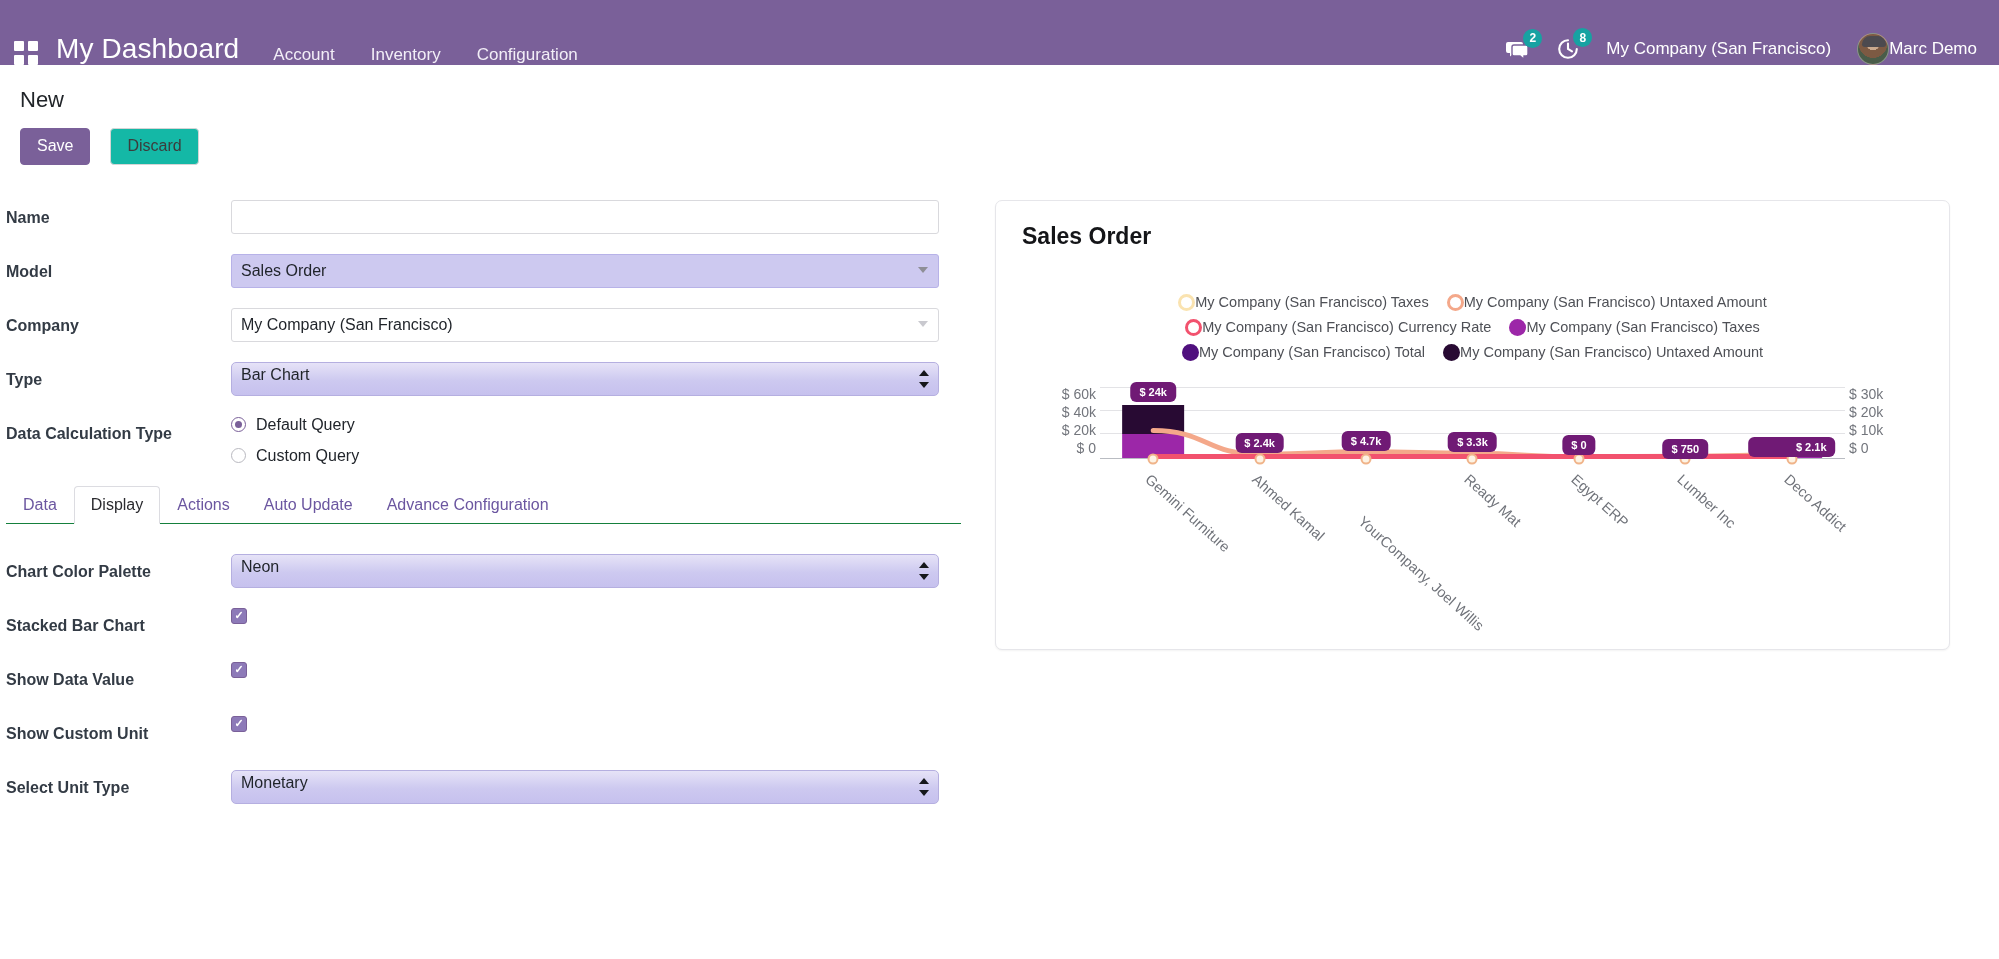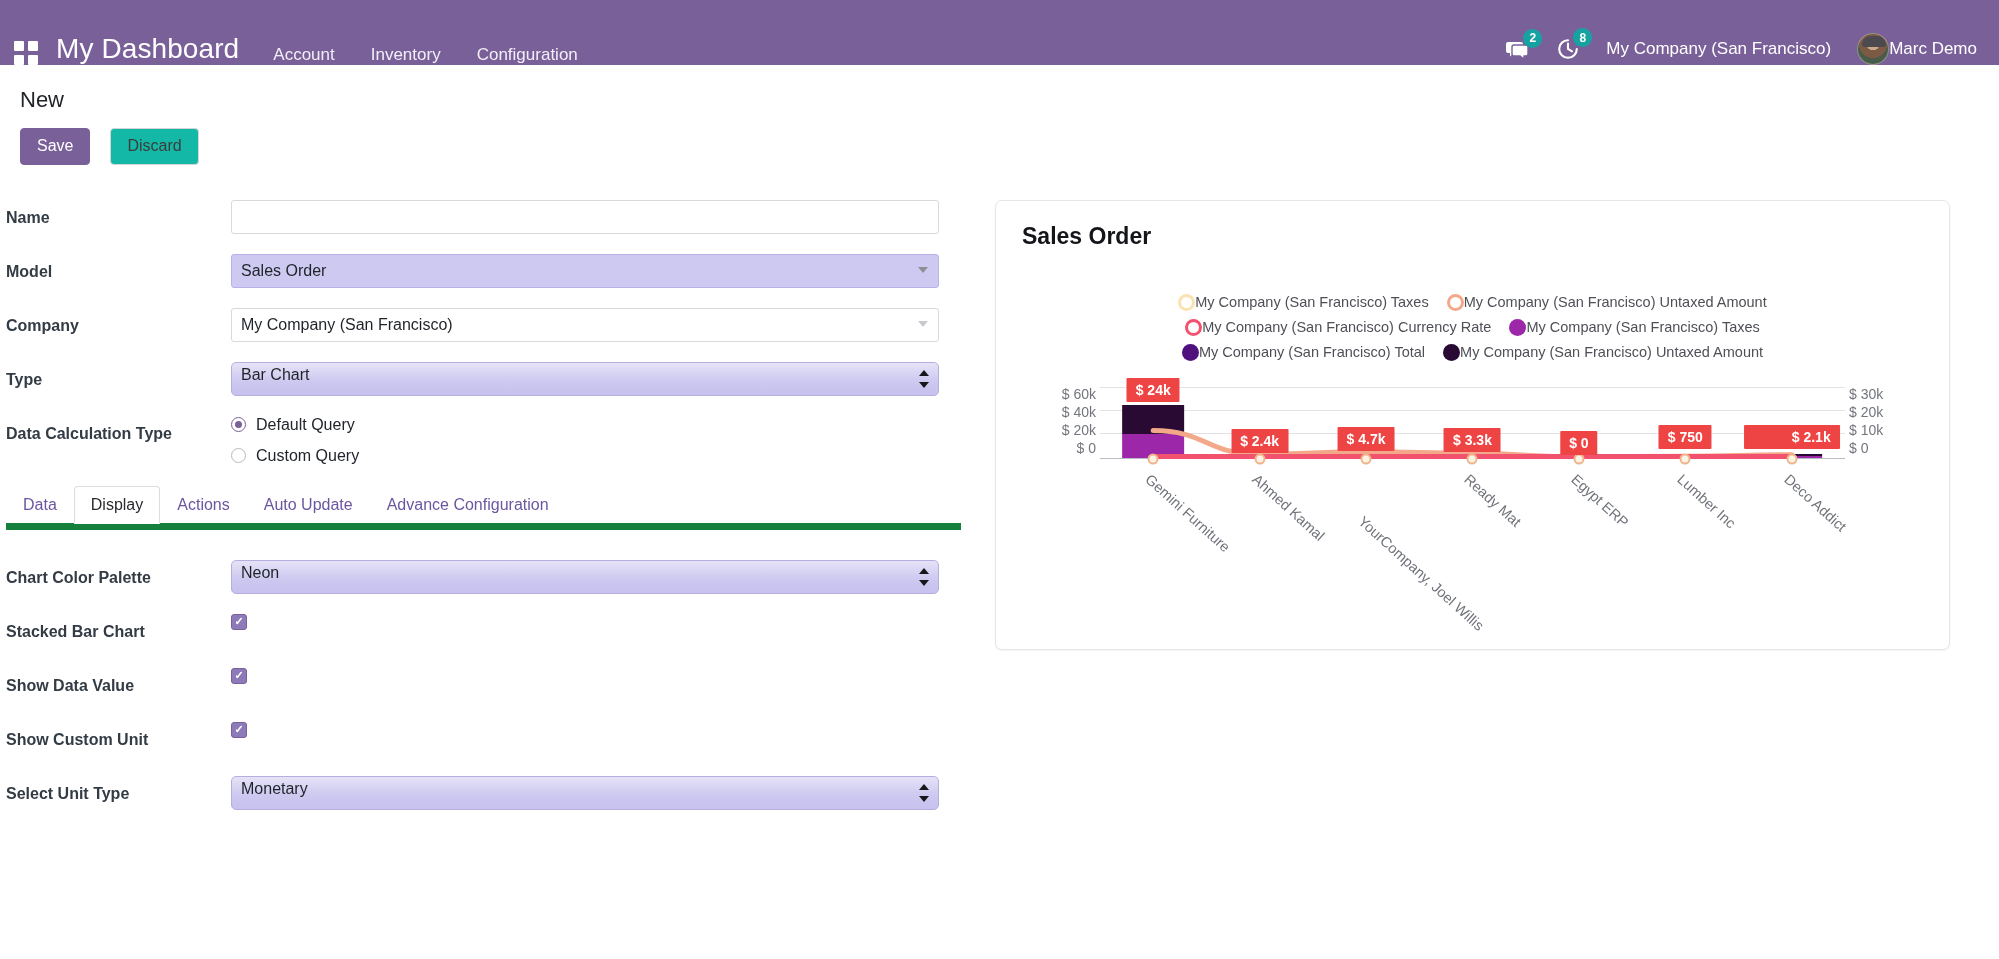--- a/index.html
+++ b/index.html
@@ -119,21 +119,21 @@
 
   
   .cbx {
     width:16px;height:16px;border-radius:3px;background:#8d7ab8;border:1px solid #7a6099;
     display:flex;align-items:center;justify-content:center;cursor:pointer;
   }
   .cbx::after { content:"✓"; color:#fff; font-size:11px; line-height:1; font-weight:700; }
 
   
   .notebook { margin:18px 0 30px 0; width:955px; }
-  .tabs { display:flex; align-items:flex-start; border-bottom:7px solid #15803d; }
+  .tabs { display:flex; align-items:flex-start; border-bottom:1px solid #15803d; }
   .tab {
     font-size:16px; color:#6b56a0; padding:9px 16px; cursor:pointer;
     border:1px solid transparent; border-bottom:none; position:relative; top:1px;
     white-space:nowrap;
   }
   .tab.active {
     color:#2b2b2f; background:#fff;
     border-color:#dcdce1; border-radius:4px 4px 0 0;
     border-bottom:1px solid #fff;
   }
@@ -176,22 +176,22 @@
   .col { flex:1; position:relative; height:100%; }
 
   .bar-stack {
     position:absolute; bottom:1px; left:50%; transform:translateX(-50%);
     width:58%; display:flex; flex-direction:column; justify-content:flex-end;
   }
   .seg { width:100%; }
 
   .dlabel {
     position:absolute; left:50%; transform:translateX(-50%);
-    background:#ef4444; color:#fff; font-size:14px; font-weight:700;
-    padding:4px 9px; border-radius:1px; white-space:nowrap; z-index:6;
+    background:#701a75; color:#fff; font-size:11px; font-weight:700;
+    padding:4px 9px; border-radius:6px; white-space:nowrap; z-index:6;
   }
   .node {
     position:absolute; width:11px; height:11px; border-radius:50%;
     border:2px solid #f0b48a; background:#fdf3e4;
     transform:translate(-50%,50%); left:50%; z-index:5;
   }
 
   .xlabels { position:absolute; left:78px; right:78px; top:80px; display:flex; }
   .xcell { flex:1; position:relative; height:110px; }
   .xtext {
@@ -466,29 +466,29 @@
               <div class="col">
                 <div class="bar-stack"></div>
                 <div class="dlabel" style="bottom: 4px;">$ 0</div>
                 <div class="node" style="bottom: 0px;"></div>
               </div>
               <div class="col">
                 <div class="bar-stack">
                   <div class="seg" style="height: 2px; background: rgb(40, 10, 51);"></div>
                   <div class="seg" style="height: 2px; background: rgb(156, 39, 168);"></div>
                 </div>
-                <div class="dlabel" style="bottom: 10px;">$ 750</div>
+                <div class="dlabel" style="bottom: 0;">$ 750</div>
                 <div class="node" style="bottom: 0px;"></div>
               </div>
               <div class="col">
                 <div class="bar-stack">
                   <div class="seg" style="height: 2px; background: rgb(40, 10, 51);"></div>
                   <div class="seg" style="height: 2px; background: rgb(156, 39, 168);"></div>
                 </div>
-                <div class="dlabel" style="bottom: 10px; padding-left: 48px;">$ 2.1k</div>
+                <div class="dlabel" style="bottom: 2px; padding-left: 48px;">$ 2.1k</div>
                 <div class="node" style="bottom: 0px;"></div>
               </div>
             </div>
         </div>
 
         <div class="xlabels" id="xlabels">
             <div class="xcell">
               <div class="xtext">Gemini Furniture</div>
             </div>
             <div class="xcell">

